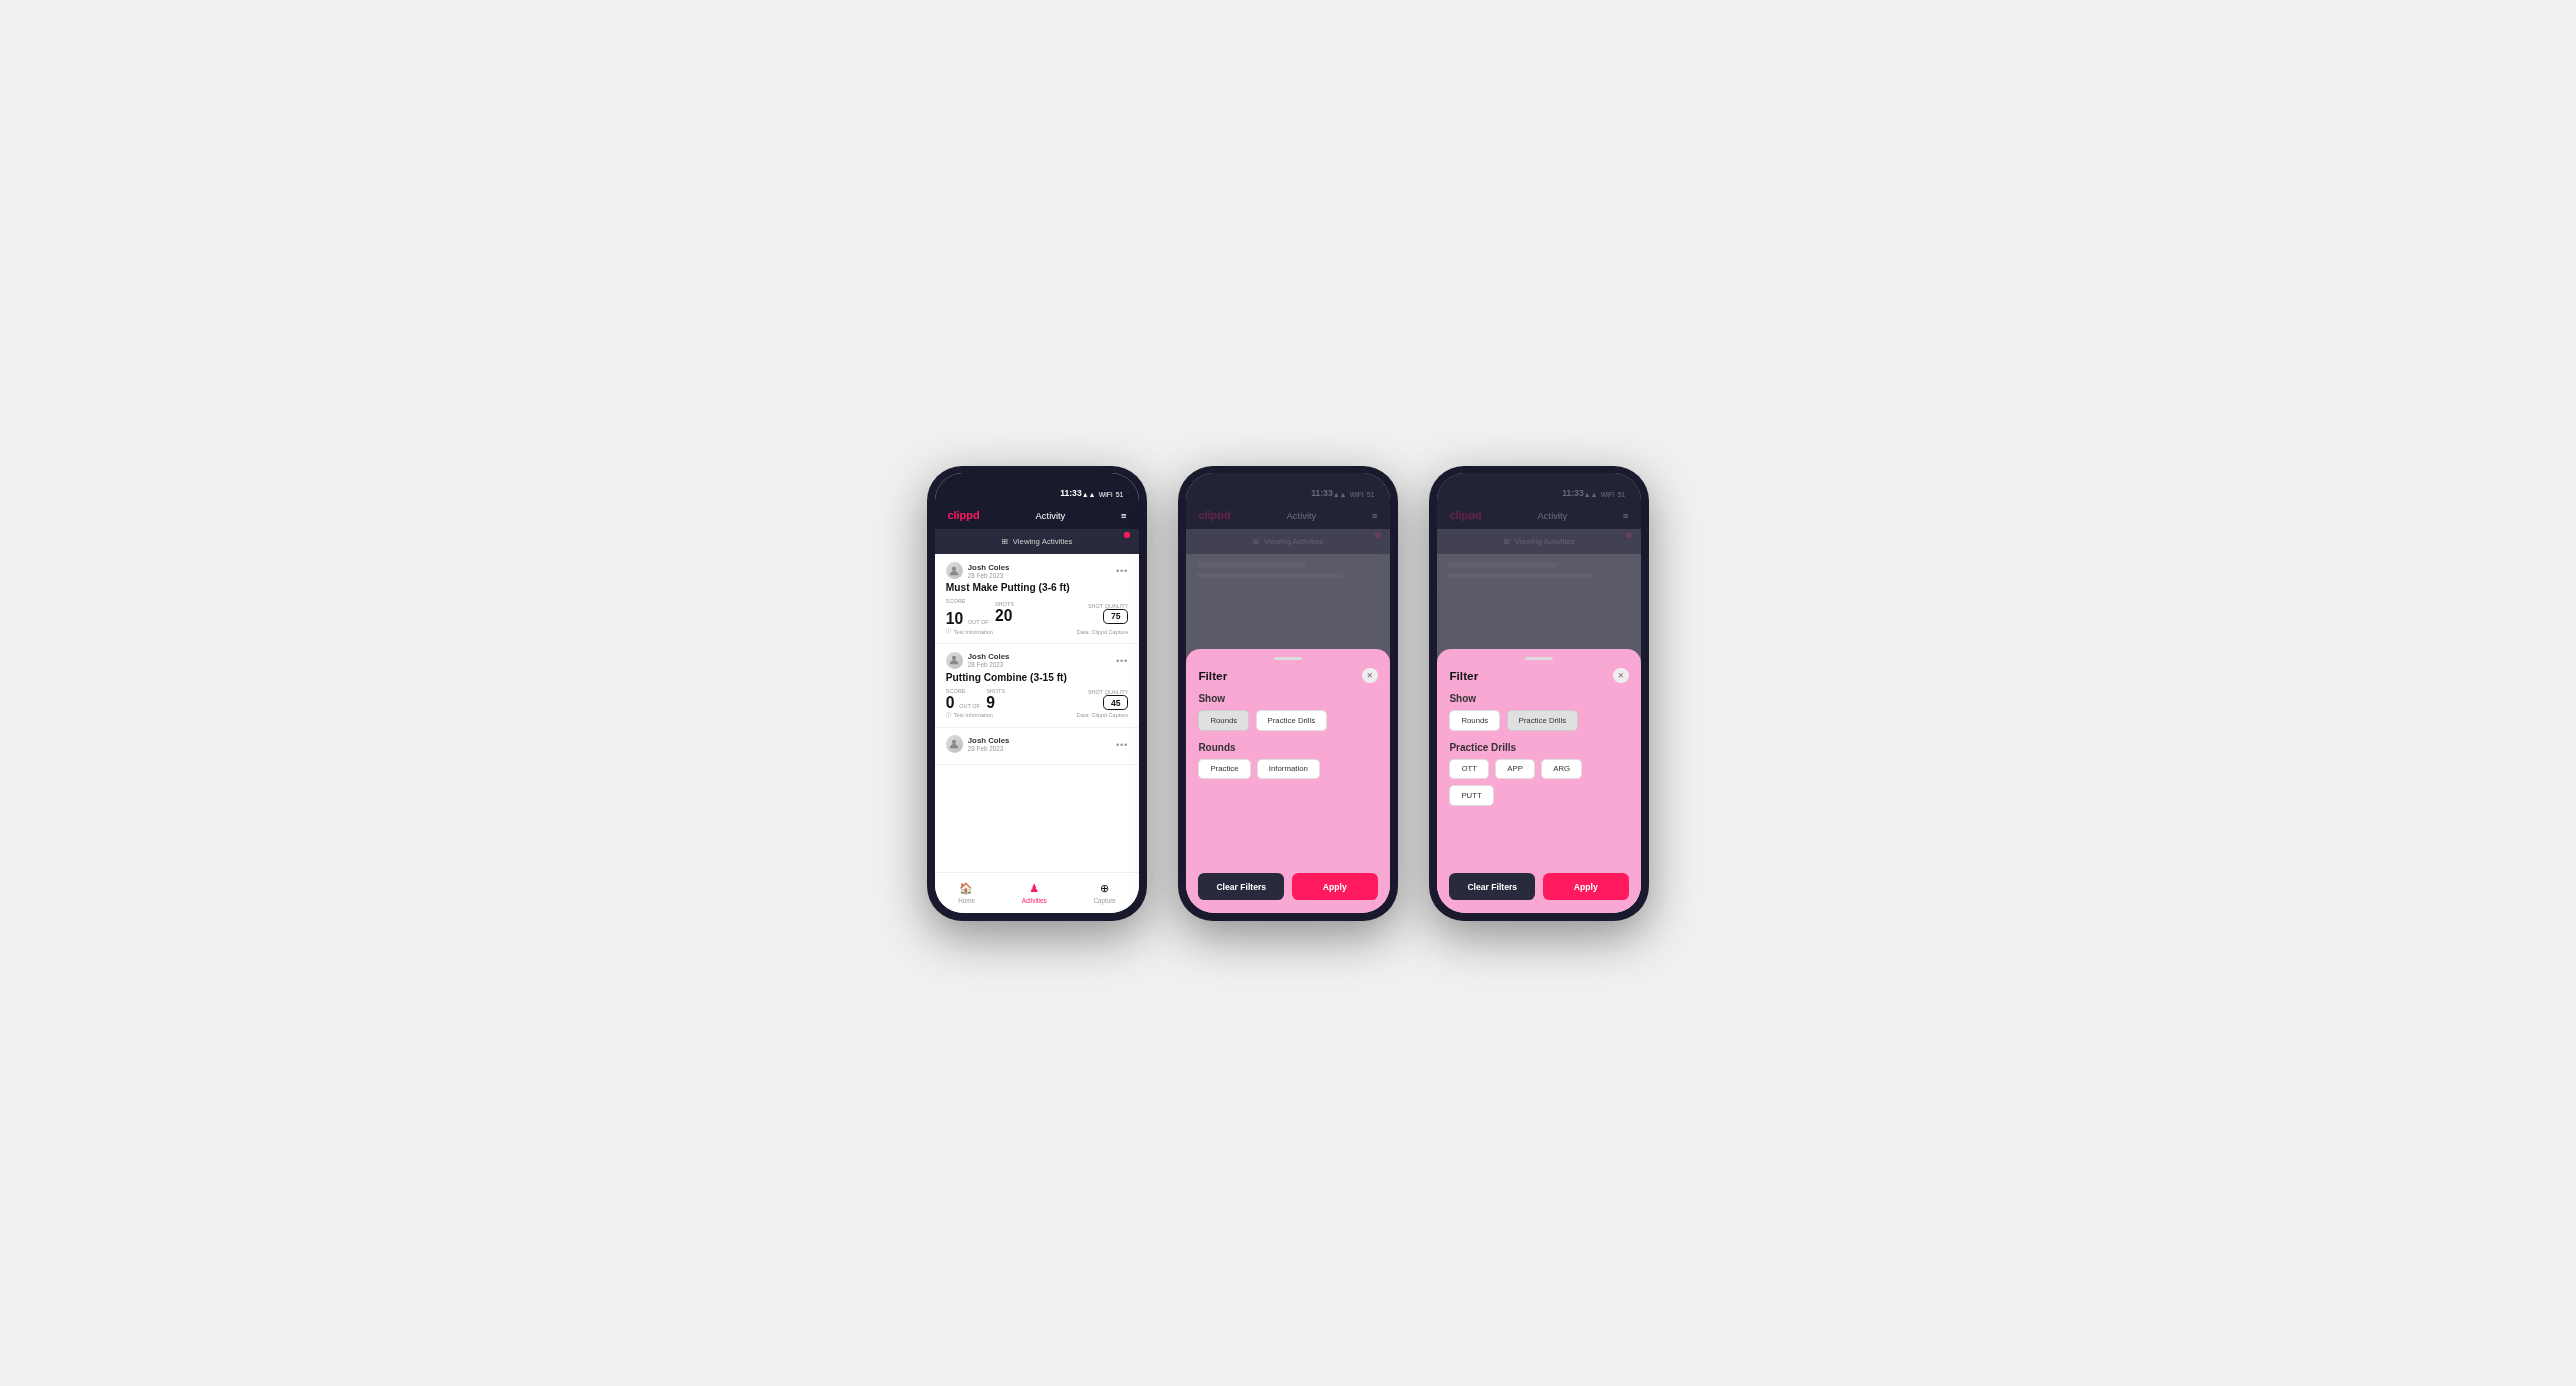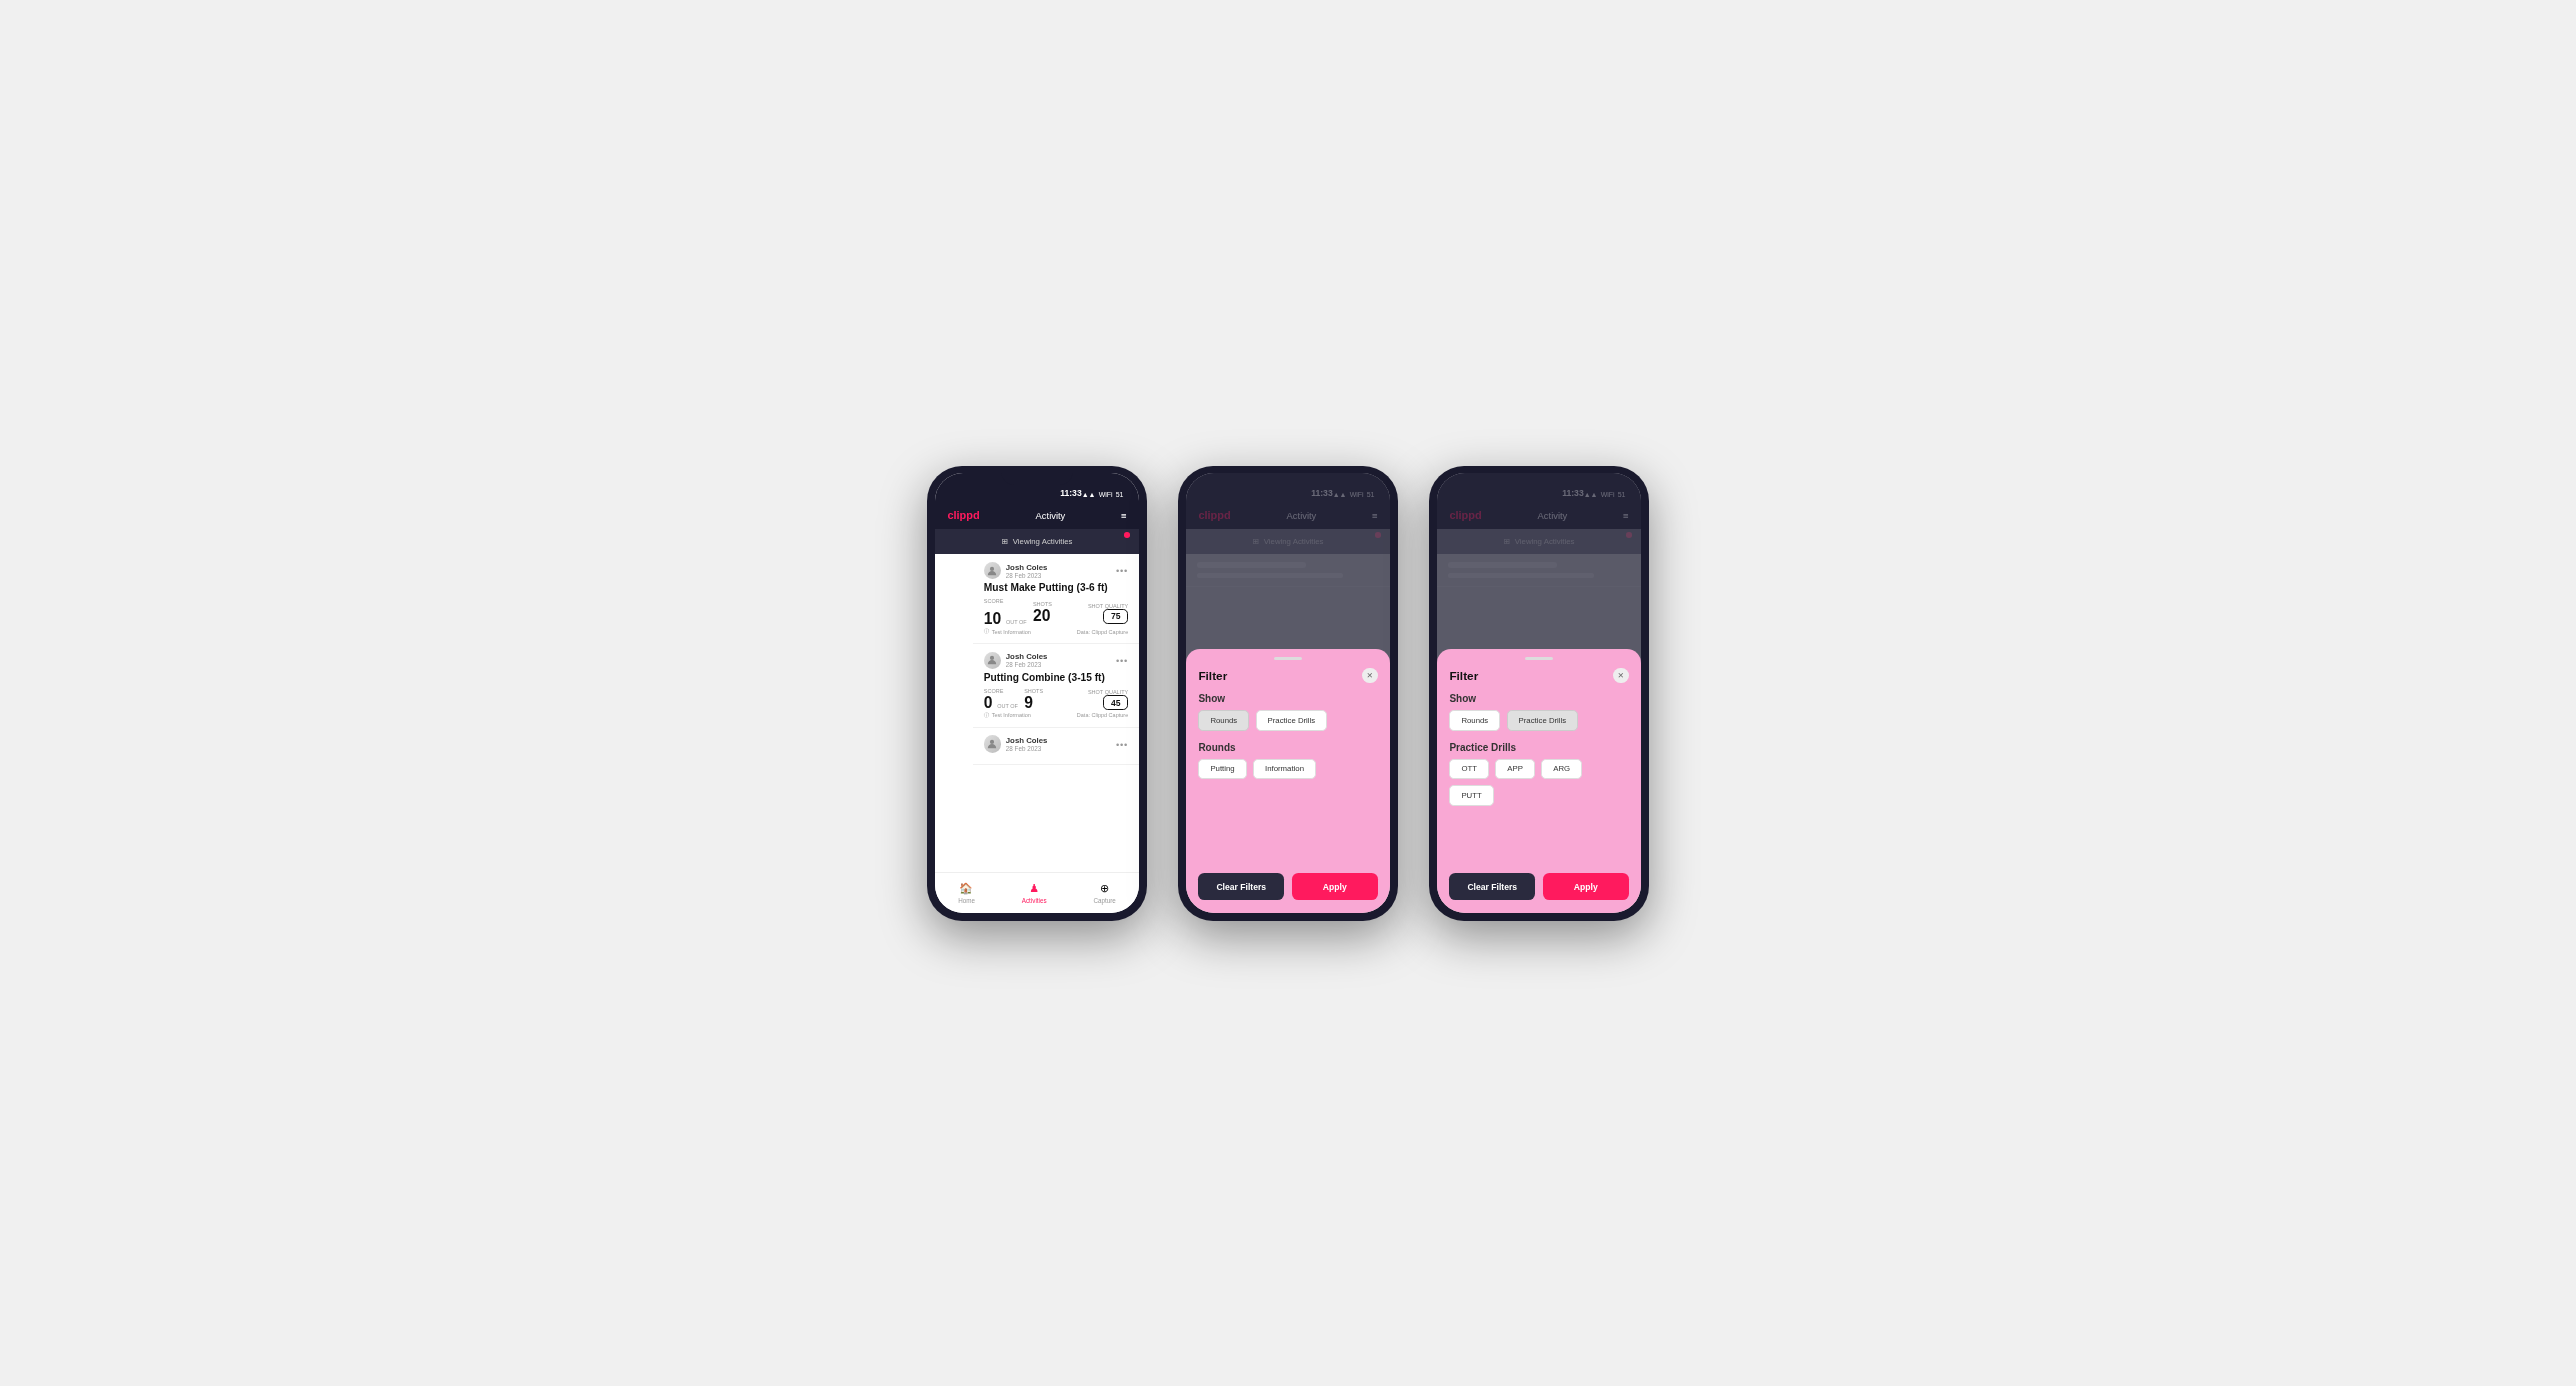--- a/index.html
+++ b/index.html
@@ -127,21 +127,20 @@
       height: 5.5px;
       background: #ff1a5e;
       border-radius: 50%;
     }
 
     
     .content {
       flex: 1;
       overflow: hidden;
       background: #fff;
-      padding-left: 38px;
     }
 
     
     .activity-card {
       border-bottom: 0.8px solid #f0f0f0;
       padding: 7.8px 11px;
     }
     .card-header {
       display: flex;
       align-items: center;
@@ -585,21 +584,21 @@
           </div>
 
           <div class="filter-section-label">Show</div>
           <div class="filter-buttons">
             <button class="filter-btn active">Rounds</button>
             <button class="filter-btn">Practice Drills</button>
           </div>
 
           <div class="filter-section-label">Rounds</div>
           <div class="filter-buttons">
-            <button class="filter-btn">Putting</button>
+            <button class="filter-btn">Practice</button>
             <button class="filter-btn">Information</button>
           </div>
 
           <div class="modal-footer">
             <button class="clear-btn">Clear Filters</button>
             <button class="apply-btn">Apply</button>
           </div>
         </div>
       </div>
     </div>

